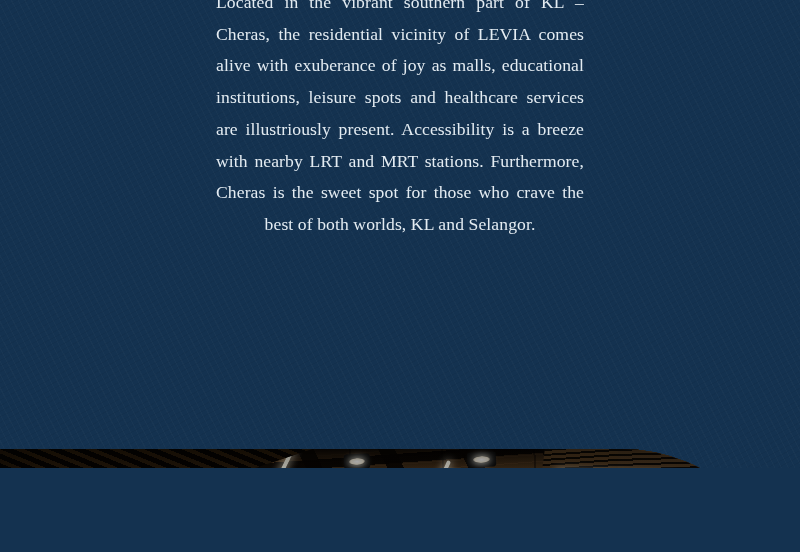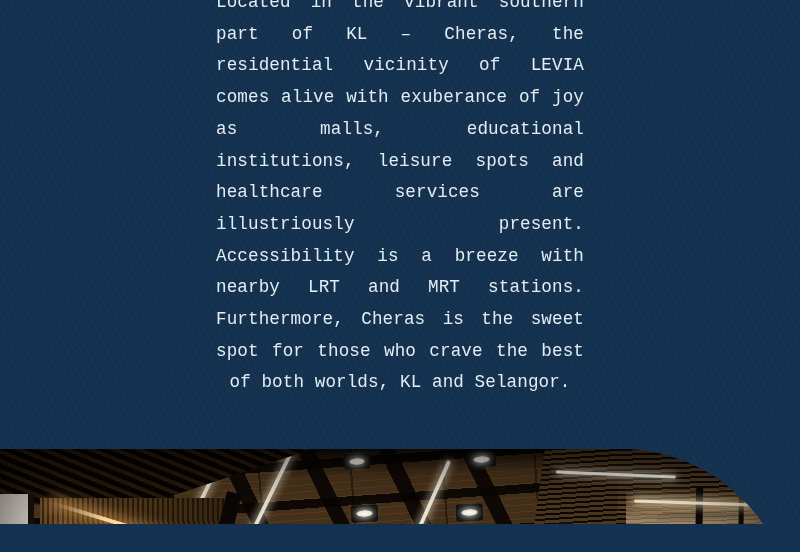--- a/index.html
+++ b/index.html
@@ -1,20 +1,20 @@
 <!DOCTYPE html>
 <html style="--bg: #143250; --text: #e4ecf2;"><head>
 <meta charset="utf-8">
 <style>
   html,body{margin:0;padding:0;background:var(--bg,#143250);}
   *{box-sizing:border-box;}
   .screen{
-    position:relative;width:800px;height:524px;overflow:hidden;
+    position:relative;width:800px;height:468px;overflow:hidden;
     background:var(--bg,#143250);
-    font-family:Liberation Mono, monospace;
+    font-family:Liberation Serif, serif;
   }
   
   .screen::before{
     content:"";position:absolute;inset:0;pointer-events:none;z-index:0;
     background:
       repeating-linear-gradient(63deg, rgba(255,255,255,0.020) 0 1px, transparent 1px 6px),
       repeating-linear-gradient(-28deg, rgba(0,0,0,0.045) 0 1px, transparent 1px 5px);
   }
 
   

